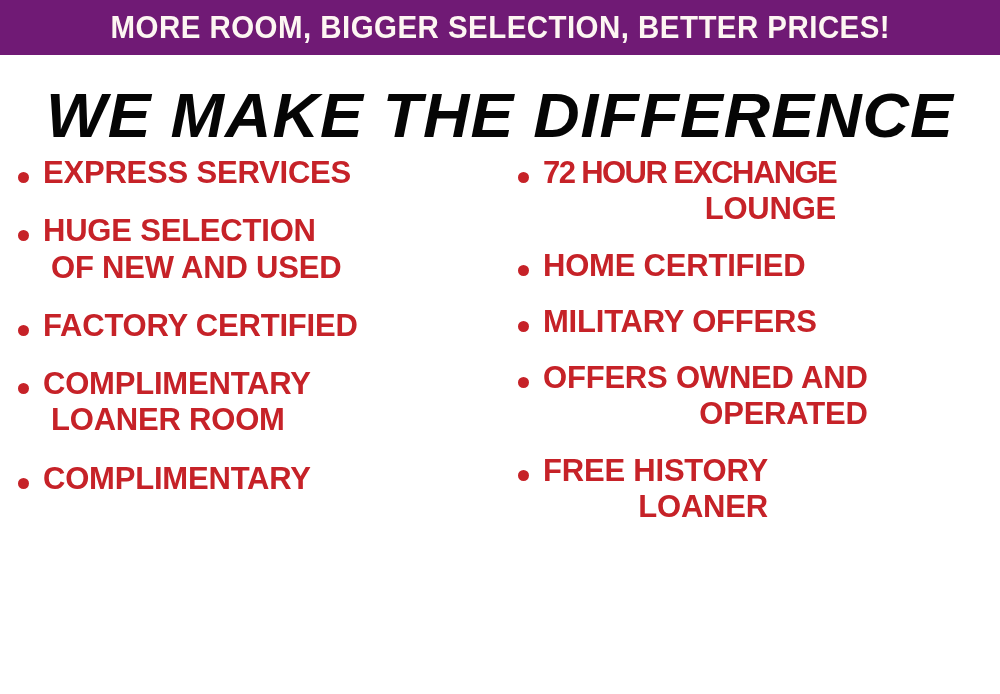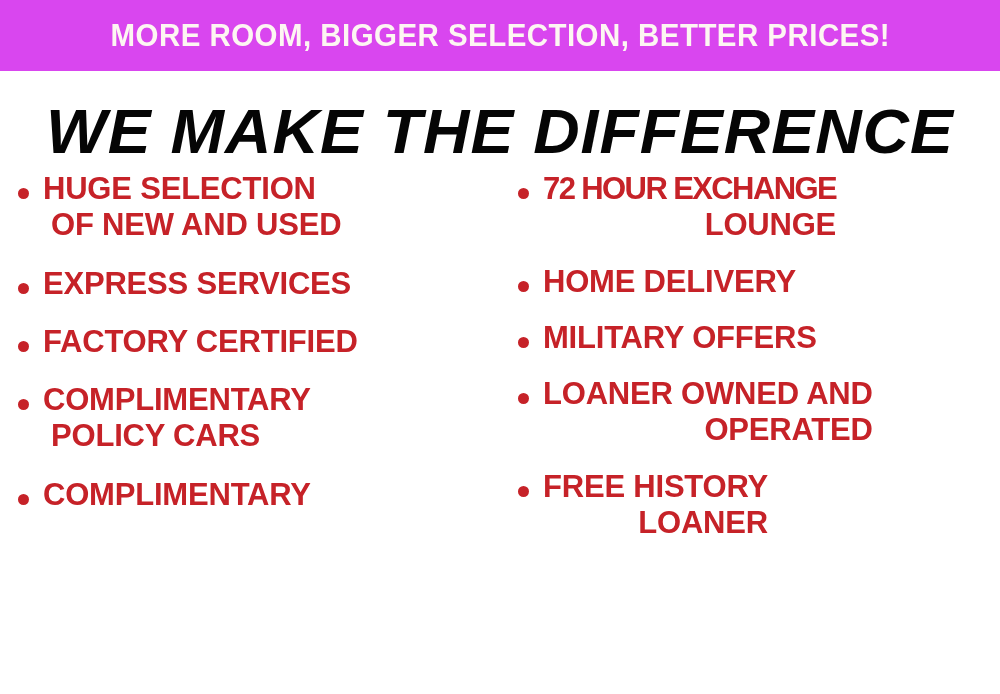--- a/index.html
+++ b/index.html
@@ -9,22 +9,22 @@
   body {
     width: 1000px;
     height: 694px;
     background: #ffffff;
     font-family: "Liberation Sans", sans-serif;
     overflow: hidden;
   }
 
   .banner {
     width: 1000px;
-    height: 71px;
-    background: #d946ef;
+    height: 55px;
+    background: #701a75;
     display: flex;
     align-items: center;
     justify-content: center;
     box-sizing: border-box;
   }
   .banner-text {
     color: #fdf6f2;
     font-family: "Liberation Sans Narrow", "Liberation Sans", sans-serif;
     font-weight: bold;
     font-size: 31px;
@@ -117,44 +117,44 @@
   <div class="headline">WE MAKE THE DIFFERENCE</div>
 </div>
 
 <div class="columns">
 
   <div class="col col-left">
 
     <div class="bullet-item">
       <span class="dot"></span>
       <span class="bullet-text">
+        <span>EXPRESS SERVICES</span>
+      </span>
+    </div>
+
+    <div class="bullet-item">
+      <span class="dot"></span>
+      <span class="bullet-text">
         <span>HUGE SELECTION</span>
         <span class="l2">OF NEW AND USED</span>
       </span>
     </div>
 
     <div class="bullet-item">
       <span class="dot"></span>
       <span class="bullet-text">
-        <span>EXPRESS SERVICES</span>
-      </span>
-    </div>
-
-    <div class="bullet-item">
-      <span class="dot"></span>
-      <span class="bullet-text">
         <span>FACTORY CERTIFIED</span>
       </span>
     </div>
 
     <div class="bullet-item">
       <span class="dot"></span>
       <span class="bullet-text">
         <span>COMPLIMENTARY</span>
-        <span class="l2">POLICY CARS</span>
+        <span class="l2">LOANER ROOM</span>
       </span>
     </div>
 
     <div class="bullet-item">
       <span class="dot"></span>
       <span class="bullet-text">
         <span>COMPLIMENTARY</span>
       </span>
     </div>
 
@@ -166,36 +166,36 @@
       <span class="dot"></span>
       <span class="bullet-text">
         <span class="tight">72 HOUR EXCHANGE</span>
         <span class="l2">LOUNGE</span>
       </span>
     </div>
 
     <div class="bullet-item">
       <span class="dot"></span>
       <span class="bullet-text">
-        <span>HOME DELIVERY</span>
+        <span>HOME CERTIFIED</span>
       </span>
     </div>
 
 
     <div class="bullet-item">
       <span class="dot"></span>
       <span class="bullet-text">
         <span>MILITARY OFFERS</span>
       </span>
     </div>
 
     <div class="bullet-item">
       <span class="dot"></span>
       <span class="bullet-text">
-        <span>LOANER OWNED AND</span>
+        <span>OFFERS OWNED AND</span>
         <span class="l2">OPERATED</span>
       </span>
     </div>
 
     <div class="bullet-item">
       <span class="dot"></span>
       <span class="bullet-text">
         <span>FREE HISTORY</span>
         <span class="l2">LOANER</span>
       </span>

